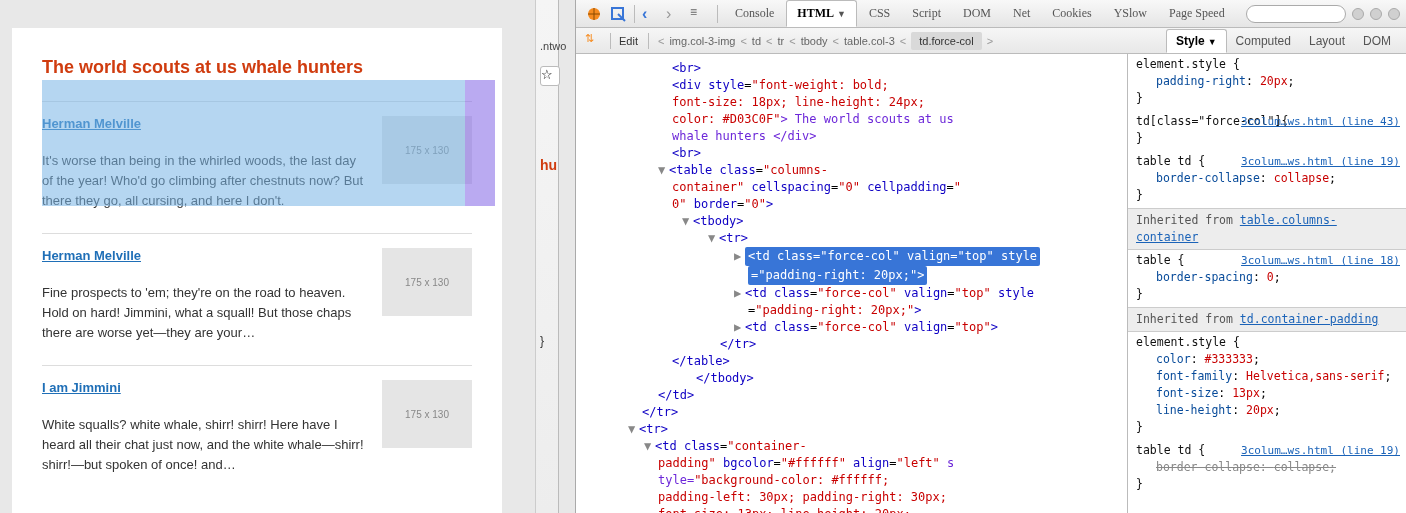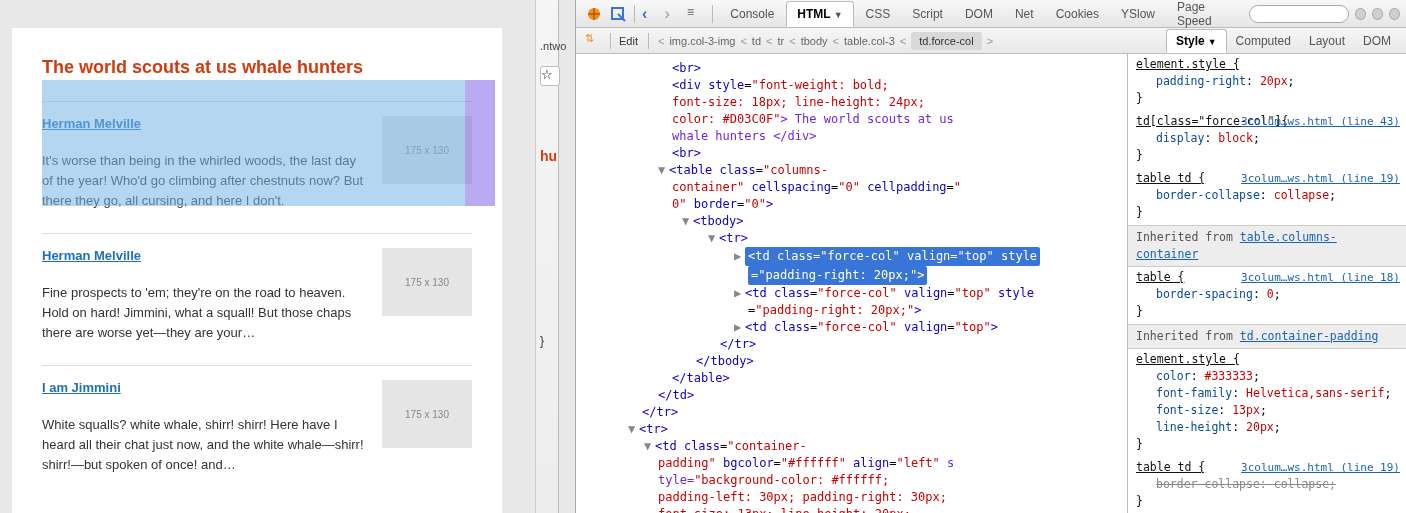--- a/index.html
+++ b/index.html
@@ -18,31 +18,31 @@
 
 
 .hl-overlay { position:absolute; left:12px; top:80px; width:490px; height:126px; pointer-events:none; }
 .hl-content { position:absolute; left:30px; top:0; width:423px; height:126px; background:rgba(120,180,230,0.55); }
 .hl-pad { position:absolute; left:453px; top:0; width:30px; height:126px; background:rgba(130,100,230,0.55); }
 
 
 .mid-sliver { position:absolute; left:535px; top:0; width:24px; height:513px; background:linear-gradient(#f5f5f5,#ededed); border-left:1px solid #ccc; border-right:1px solid #bbb; }
 .mid-sliver .txt { position:absolute; left:4px; top:40px; font-size:11px; color:#444; }
 .mid-sliver .star { position:absolute; left:4px; top:66px; width:20px; height:20px; border:1px solid #bbb; border-radius:3px; background:#fff; }
-.mid-sliver .hu { position:absolute; left:4px; top:148px; color:#D03C0F; font-weight:bold; font-size:14px; }
+.mid-sliver .hu { position:absolute; left:4px; top:157px; color:#D03C0F; font-weight:bold; font-size:14px; }
 .mid-sliver .brace { position:absolute; left:4px; top:334px; color:#333; font-size:12px; }
 
 
 .firebug { position:absolute; left:575px; top:0; width:831px; height:513px; background:#fff; border-left:1px solid #aaa; font-family: "Lucida Grande", Arial, sans-serif; }
 
 
 .fb-tb1 { height:28px; background:linear-gradient(#f8f8f8,#e5e5e5); border-bottom:1px solid #bbb; display:flex; align-items:center; padding:0 6px; font-size:12px; color:#555; }
 .fb-icon { width:18px; height:18px; margin:0 3px; }
 .fb-icon svg { width:18px; height:18px; }
-.fb-tab { padding:5px 10px; margin:0 1px; cursor:default; color:#555; }
+.fb-tab { padding:5px 10px; margin:0 1px; cursor:default; color:#555;font-family:Liberation Serif, serif; }
 .fb-tab.active { background:#fff; border:1px solid #bbb; border-bottom:1px solid #fff; border-radius:3px 3px 0 0; color:#000; font-weight:bold; }
 .fb-tab .tri { font-size:9px; margin-left:3px; color:#555; }
 .fb-search { margin-left:auto; width:100px; height:18px; border:1px solid #aaa; border-radius:10px; background:#fff; }
 .fb-winbtn { width:12px; height:12px; border-radius:50%; background:#d0d0d0; border:1px solid #aaa; margin-left:6px; }
 
 
 .fb-tb2 { height:26px; background:linear-gradient(#f6f6f6,#e8e8e8); border-bottom:1px solid #bbb; display:flex; align-items:center; font-size:11px; color:#666; padding:0 6px; }
 .fb-tb2 .edit { margin:0 6px 0 4px; color:#333; }
 .bc-sep { color:#999; margin:0 5px; }
 .bc-item { color:#666; }
@@ -63,21 +63,21 @@
 .tag { color:#0F00C4; }
 .attr { color:#0F00C4; }
 .val { color:#C80000; }
 .txtnode { color:#6d28d9; }
 .sel-row { background:#3875D7; color:#fff; border-radius:2px; display:inline-block; padding:1px 3px; }
 .sel-row .tag, .sel-row .attr, .sel-row .val { color:#fff; }
 
 
 .fb-style { flex:1; overflow:auto; font-family: Menlo, Monaco, Consolas, monospace; font-size:11.5px; line-height:17px; }
 .rule { padding:2px 8px 4px 8px; position:relative; }
-.rule .selector { color:#111;text-decoration:underline; }
+.rule .selector { color:#111; }
 .rule .brace { color:#111; }
 .rule .prop { color:#084B9A; }
 .rule .pval { color:#C80000; }
 .rule .decl { padding-left:20px; }
 .rule .src { position:absolute; right:6px; top:2px; color:#1b63b8; text-decoration:underline; font-size:11px; }
 .inherit-bar { background:#ededed; border-top:1px solid #ccc; border-bottom:1px solid #ccc; padding:3px 8px; font-size:11.5px; color:#555; }
 .inherit-bar a { color:#1b63b8; text-decoration:underline; }
 .strike { text-decoration:line-through; color:#888 !important; }
 .rule .decl.strike .prop, .rule .decl.strike .pval { color:#888; text-decoration:line-through; }
 
@@ -206,43 +206,42 @@
 <div class="node pad0"><span class="val">container"</span> <span class="attr">cellspacing</span>=<span class="val">"0"</span> <span class="attr">cellpadding</span>=<span class="val">"</span></div>
 <div class="node pad0"><span class="val">0"</span> <span class="attr">border</span>=<span class="val">"0"</span><span class="tag">&gt;</span></div>
 <div class="node" style="padding-left:102px"><span class="tri-toggle">▼</span><span class="tag">&lt;tbody&gt;</span></div>
 <div class="node" style="padding-left:128px"><span class="tri-toggle">▼</span><span class="tag">&lt;tr&gt;</span></div>
 <div class="node" style="padding-left:154px"><span class="tri-toggle">▶</span><span class="sel-row"><span class="tag">&lt;td</span> <span class="attr">class</span>=<span class="val">"force-col"</span> <span class="attr">valign</span>=<span class="val">"top"</span> <span class="attr">style</span></span></div>
 <div class="node" style="padding-left:168px"><span class="sel-row"><span>=</span><span class="val">"padding-right: 20px;"</span><span class="tag">&gt;</span></span></div>
 <div class="node" style="padding-left:154px"><span class="tri-toggle">▶</span><span class="tag">&lt;td</span> <span class="attr">class</span>=<span class="val">"force-col"</span> <span class="attr">valign</span>=<span class="val">"top"</span> <span class="attr">style</span></div>
 <div class="node" style="padding-left:168px"><span>=</span><span class="val">"padding-right: 20px;"</span><span class="tag">&gt;</span></div>
 <div class="node" style="padding-left:154px"><span class="tri-toggle">▶</span><span class="tag">&lt;td</span> <span class="attr">class</span>=<span class="val">"force-col"</span> <span class="attr">valign</span>=<span class="val">"top"</span><span class="tag">&gt;</span></div>
 <div class="node" style="padding-left:140px"><span class="tag">&lt;/tr&gt;</span></div>
+<div class="node" style="padding-left:92px"><span class="tag">&lt;/table&gt;</span></div>
 <div class="node" style="padding-left:116px"><span class="tag">&lt;/tbody&gt;</span></div>
-<div class="node" style="padding-left:92px"><span class="tag">&lt;/table&gt;</span></div>
 <div class="node" style="padding-left:78px"><span class="tag">&lt;/td&gt;</span></div>
 <div class="node" style="padding-left:62px"><span class="tag">&lt;/tr&gt;</span></div>
 <div class="node" style="padding-left:48px"><span class="tri-toggle">▼</span><span class="tag">&lt;tr&gt;</span></div>
 <div class="node" style="padding-left:64px"><span class="tri-toggle">▼</span><span class="tag">&lt;td</span> <span class="attr">class</span>=<span class="val">"container-</span></div>
 <div class="node" style="padding-left:78px"><span class="val">padding"</span> <span class="attr">bgcolor</span>=<span class="val">"#ffffff"</span> <span class="attr">align</span>=<span class="val">"left"</span><span class="txtnode"> s</span></div>
 <div class="node" style="padding-left:78px"><span class="txtnode">tyle=</span><span class="val">"background-color: #ffffff;</span></div>
 <div class="node" style="padding-left:78px"><span class="val">padding-left: 30px; padding-right: 30px;</span></div>
 <div class="node" style="padding-left:78px"><span class="val">font-size: 13px; line-height: 20px;</span></div>
 
     </div>
 
     <div class="fb-style">
       <div class="rule">
         <div class="selector">element.style {</div>
         <div class="decl"><span class="prop">padding-right</span>: <span class="pval">20px</span>;</div>
         <div class="brace">}</div>
       </div>
       <div class="rule">
         <a class="src">3colum…ws.html (line 43)</a>
         <div class="selector">td[class="force-col"]{</div>
-        <div class="decl"><span class="prop">display</span>: <span class="pval">block</span>;</div>
         <div class="brace">}</div>
       </div>
       <div class="rule">
         <a class="src">3colum…ws.html (line 19)</a>
         <div class="selector">table td {</div>
         <div class="decl"><span class="prop">border-collapse</span>: <span class="pval">collapse</span>;</div>
         <div class="brace">}</div>
       </div>
 
       <div class="inherit-bar"><span>Inherited from </span><a>table.columns-container</a></div>

